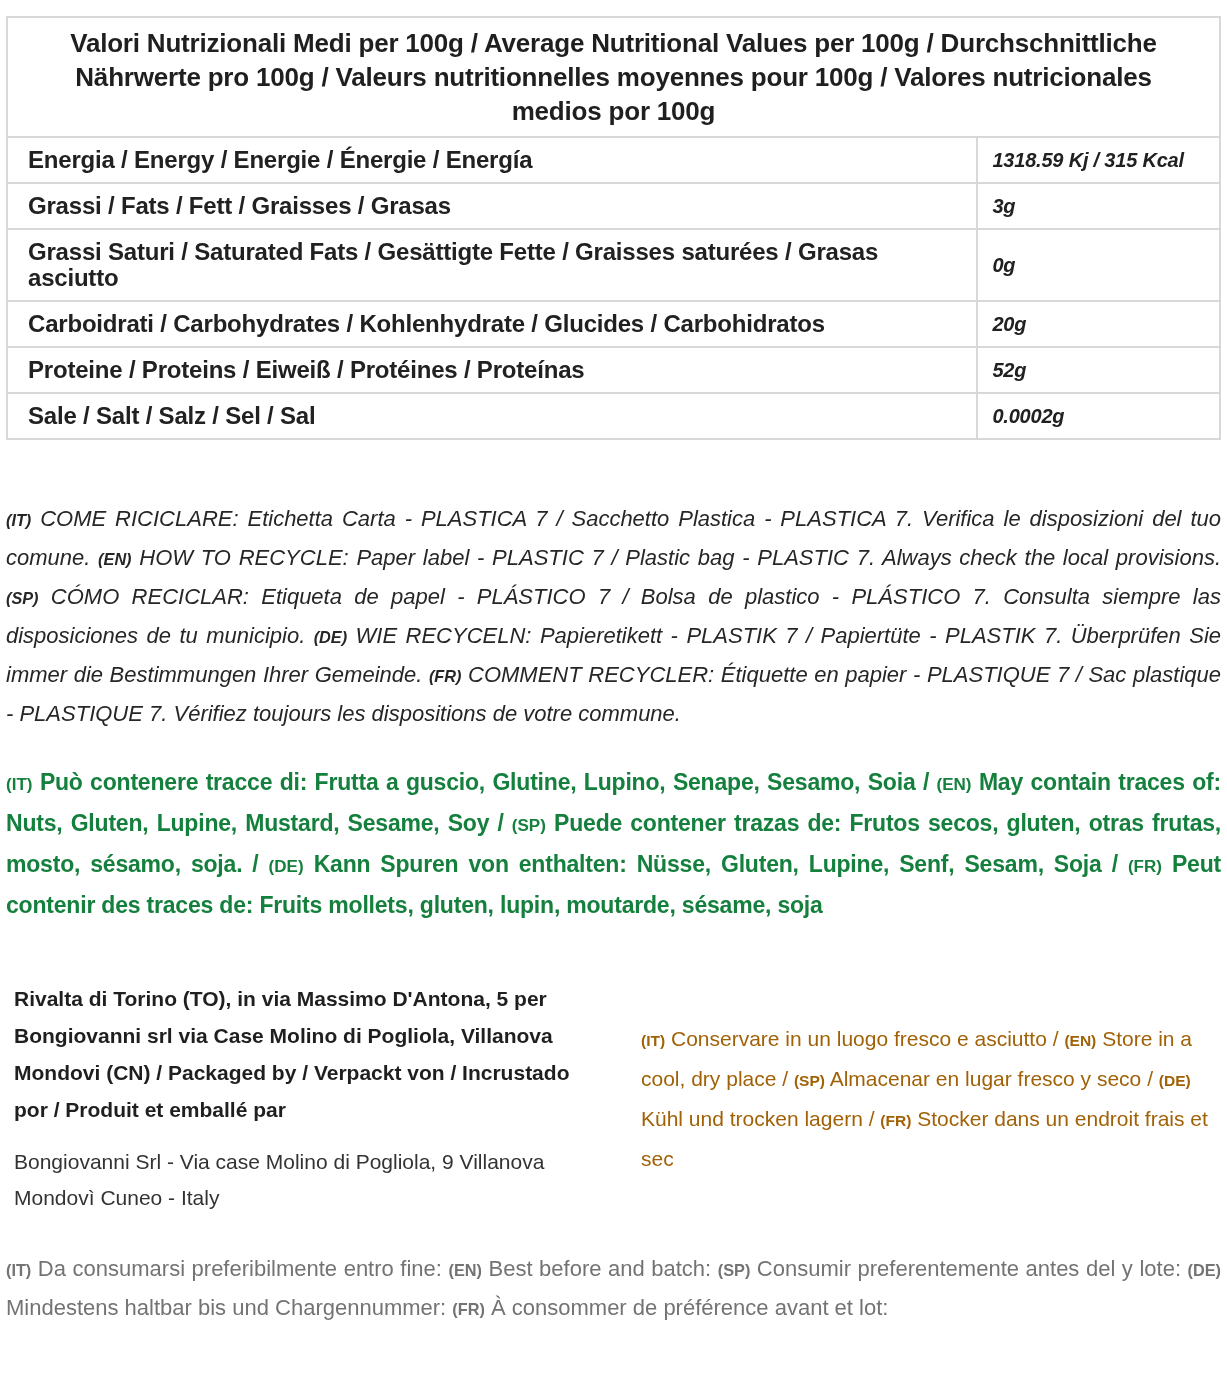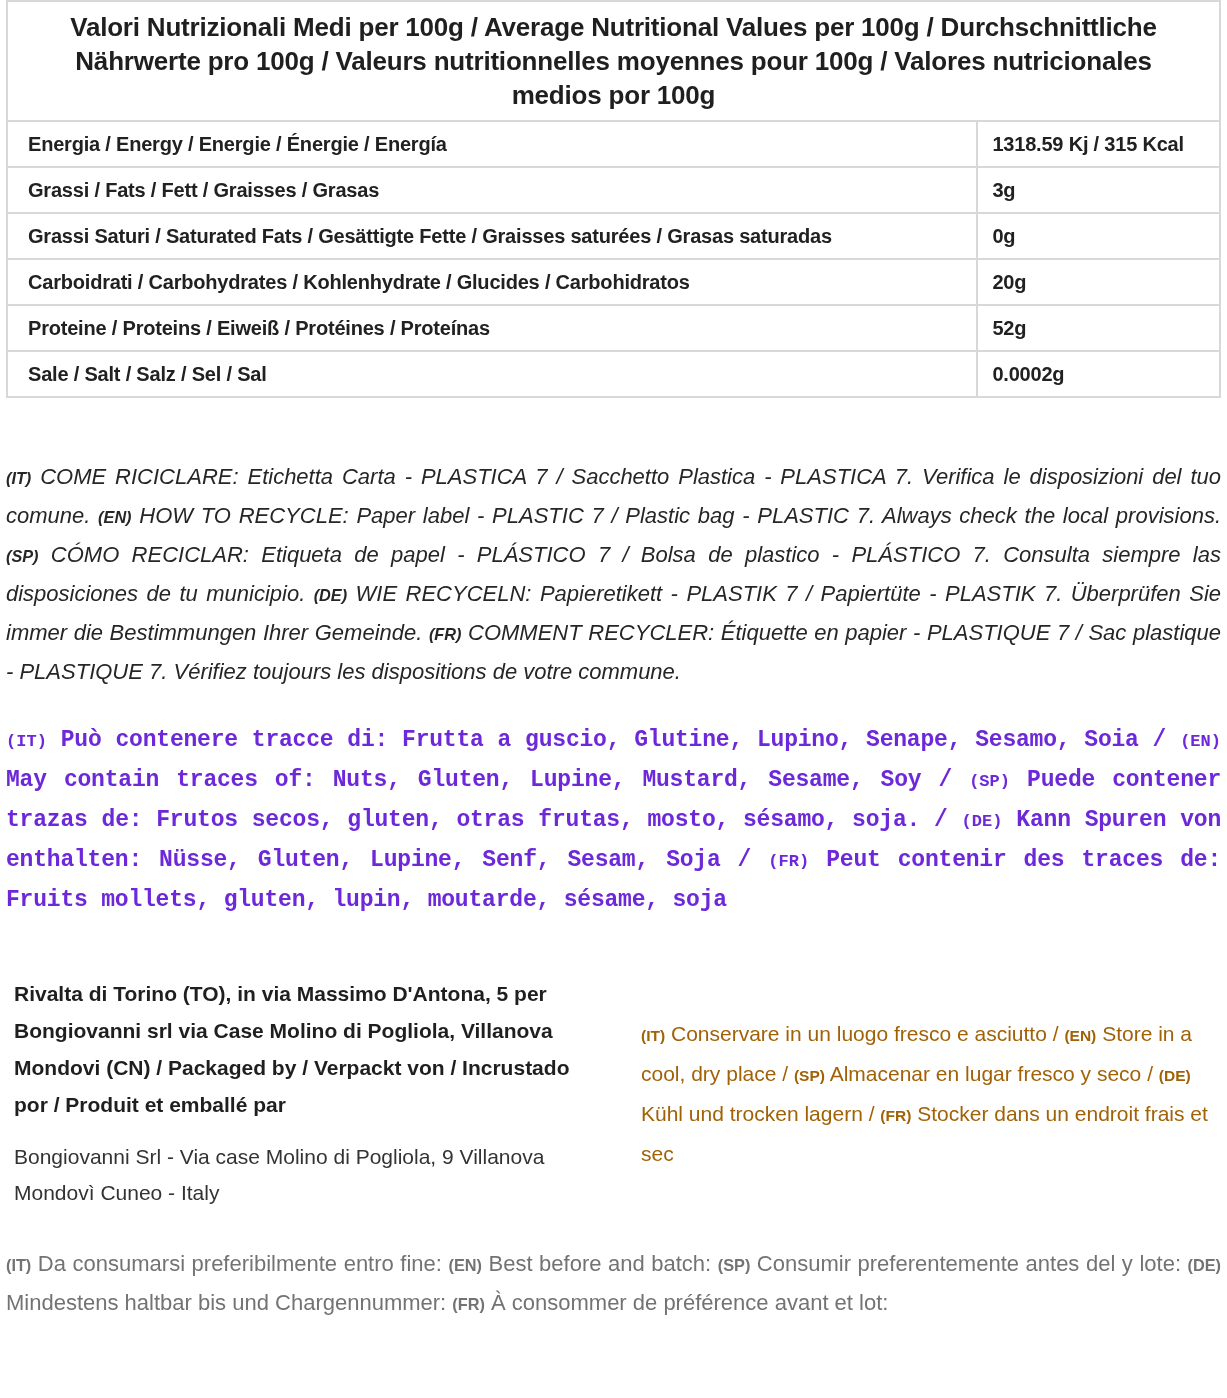--- a/index.html
+++ b/index.html
@@ -6,21 +6,21 @@
   html, body {
     margin: 0;
     padding: 0;
     background: #ffffff;
     font-family: "Liberation Sans", sans-serif;
     color: #212121;
   }
   .page {
     width: 1227px;
     min-height: 1398px;
-    padding: 0 6px 10px 6px;
+    padding: 16px 6px 10px 6px;
     background: #ffffff;
   }
 
   
   table.nutrition {
     width: 100%;
     border-collapse: collapse;
     margin-bottom: 60px;
   }
   table.nutrition th,
@@ -30,49 +30,49 @@
     letter-spacing: -0.2px;
   }
   table.nutrition th.header-cell {
     font-size: 26px;
     line-height: 34px;
     text-align: center;
     padding: 8px 30px;
     color: #1f1f1f;
   }
   table.nutrition td.label-cell {
-    font-size: 20px;
+    font-size: 24px;
     line-height: 26px;
     padding: 9px 10px 9px 20px;
     width: 80%;
   }
   table.nutrition td.value-cell {
     font-size: 20px;
     line-height: 26px;
     padding: 9px 10px 9px 14px;
     width: 20%;
+    font-style: italic;
   }
 
   
   .para {
     font-size: 22px;
     line-height: 38px;
     text-align: justify;
     margin: 0 0 30px 0;
     color: #262626;
   }
   .para.recycling { margin-bottom: 30px; font-style: italic; }
   .para.allergens {
     font-weight: 700;
     font-size: 23px;
     letter-spacing: -0.2px;
     margin-top: 30px;
     margin-bottom: 56px;
-    color: #6d28d9;
-    font-family: Liberation Mono, monospace;
+    color: #15803d;
   }
   .marker {
     font-weight: 700;
     font-size: 0.74em;
     letter-spacing: 0;
   }
 
   
   .columns {
     display: flex;
@@ -129,21 +129,21 @@
       </tr>
       <tr>
         <td class="label-cell">Energia / Energy / Energie / Énergie / Energía</td>
         <td class="value-cell">1318.59 Kj / 315 Kcal</td>
       </tr>
       <tr>
         <td class="label-cell">Grassi / Fats / Fett / Graisses / Grasas</td>
         <td class="value-cell">3g</td>
       </tr>
       <tr>
-        <td class="label-cell">Grassi Saturi / Saturated Fats / Gesättigte Fette / Graisses saturées / Grasas saturadas</td>
+        <td class="label-cell">Grassi Saturi / Saturated Fats / Gesättigte Fette / Graisses saturées / Grasas asciutto</td>
         <td class="value-cell">0g</td>
       </tr>
       <tr>
         <td class="label-cell">Carboidrati / Carbohydrates / Kohlenhydrate / Glucides / Carbohidratos</td>
         <td class="value-cell">20g</td>
       </tr>
       <tr>
         <td class="label-cell">Proteine / Proteins / Eiweiß / Protéines / Proteínas</td>
         <td class="value-cell">52g</td>
       </tr>

